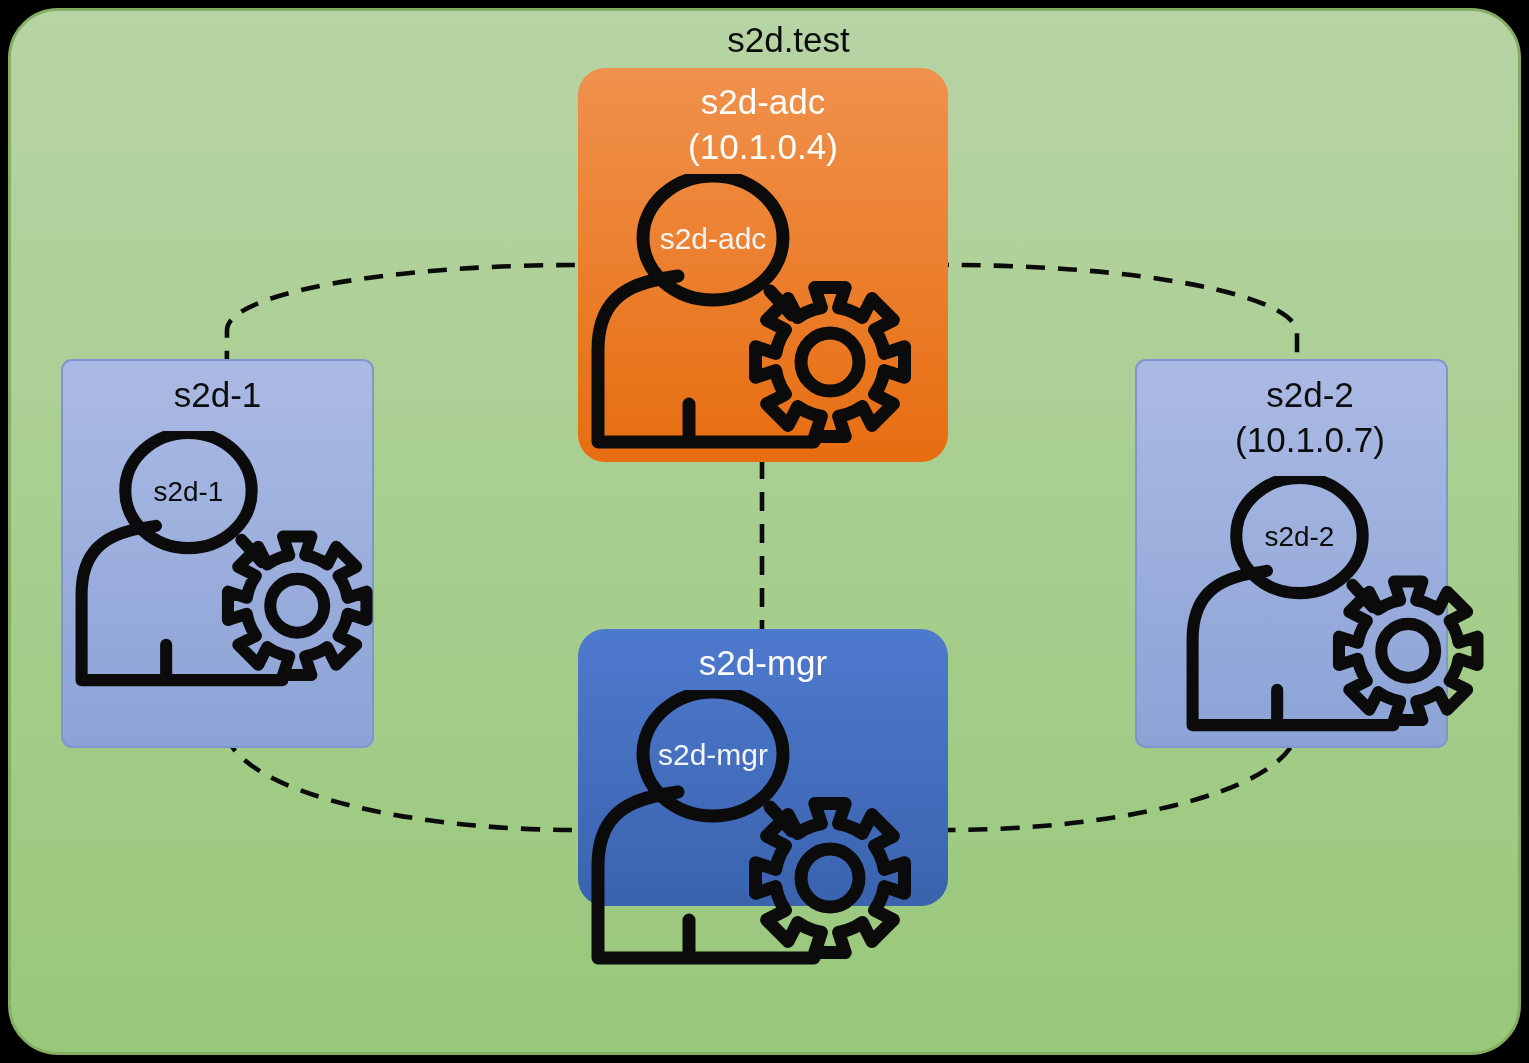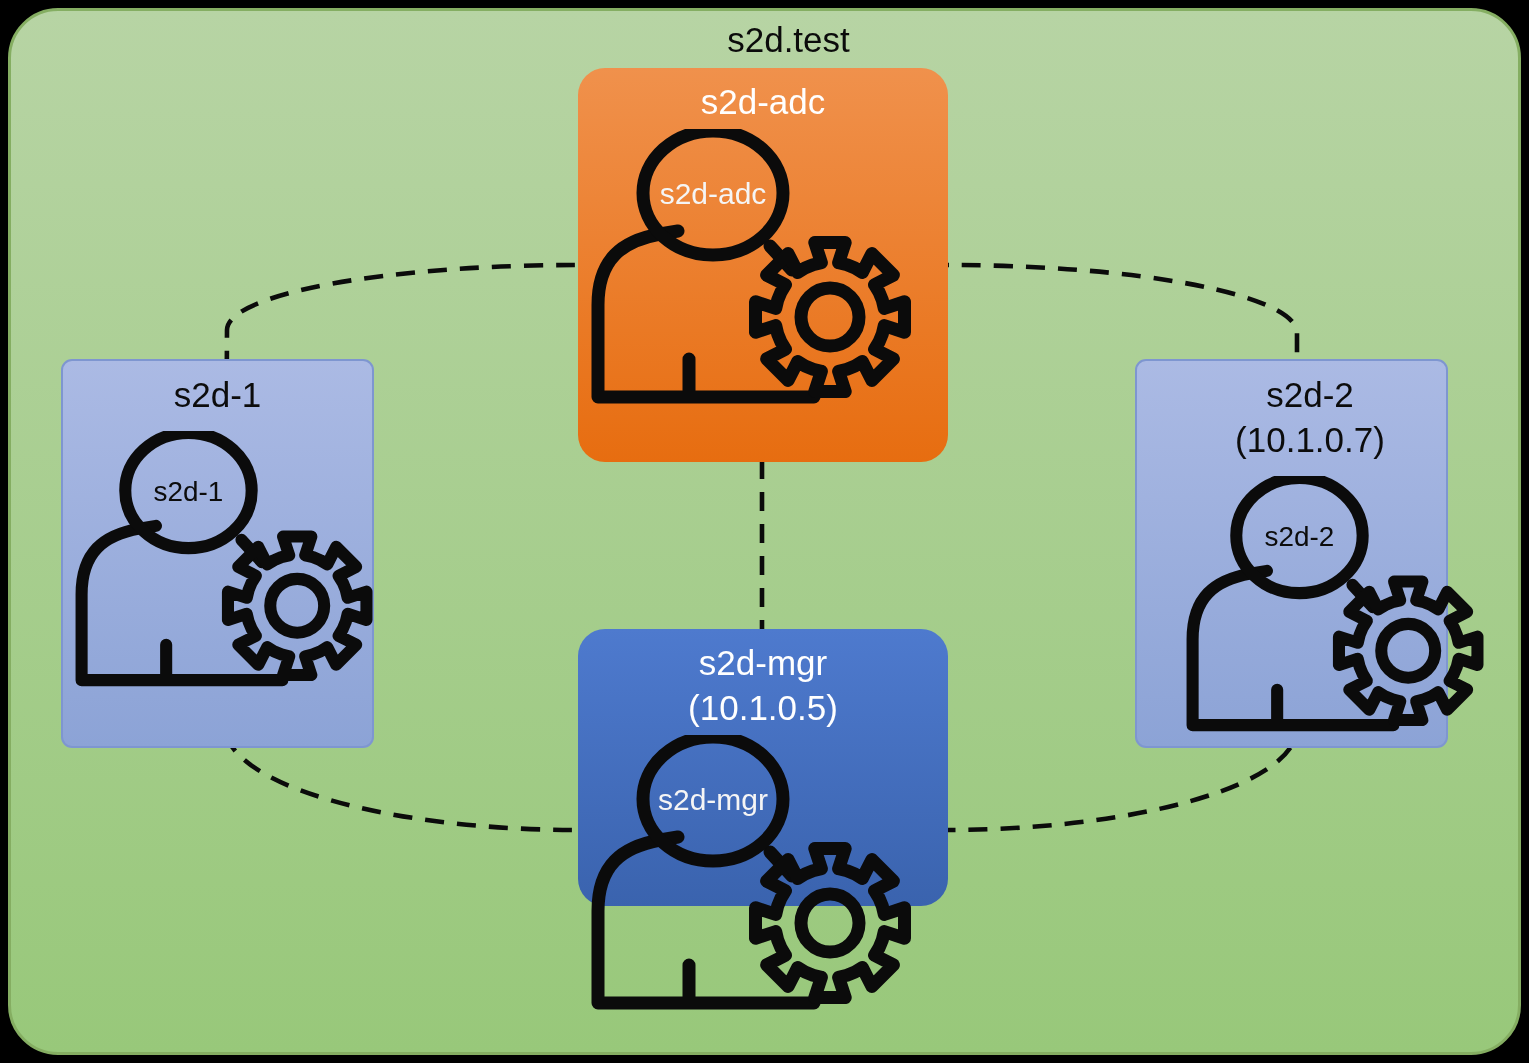--- a/index.html
+++ b/index.html
@@ -102,20 +102,21 @@
 <svg class="underlay" viewBox="0 0 1529 1063" aria-hidden="true">
   <path class="dash" d="M 578 265 H 948 A 349 68 0 0 1 1297 333 V 728 A 352 102 0 0 1 945 830 H 578 A 353 104 0 0 1 225 726 L 227 330 A 351 65 0 0 1 578 265 Z"></path>
   <line class="dash" x1="762" y1="460" x2="762" y2="632"></line>
 </svg>
 
 <div class="domain-title">s2d.test</div>
 
 <div class="node adc">
   <div class="pad">
     <div class="node-line">s2d-adc</div>
+    <div class="node-line">(10.1.0.4)</div>
   </div>
   <svg class="icon" viewBox="0 0 340 285">
     <path class="stroke" d="M 20 268 V 176 C 20 130 44 112 82 105 L 100 102 M 20 268 H 236 M 111 268 V 230 M 192 117 L 214 141"></path>
     <ellipse class="stroke" cx="135" cy="64" rx="70" ry="62"></ellipse>
     <path class="stroke" d="M235.0 135.7L243.4 133.7L236.8 113.5L267.2 113.5L260.6 133.7L269.0 135.7L277.0 139.0L284.3 143.5L293.9 124.6L315.4 146.1L296.5 155.7L301.0 163.0L304.3 171.0L306.3 179.4L326.5 172.8L326.5 203.2L306.3 196.6L304.3 205.0L301.0 213.0L296.5 220.3L315.4 229.9L293.9 251.4L284.3 232.5L277.0 237.0L269.0 240.3L260.6 242.3L267.2 262.5L236.8 262.5L243.4 242.3L235.0 240.3L227.0 237.0L219.7 232.5L210.1 251.4L188.6 229.9L207.5 220.3L203.0 213.0L199.7 205.0L197.7 196.6L177.5 203.2L177.5 172.8L197.7 179.4L199.7 171.0L203.0 163.0L207.5 155.7L188.6 146.1L210.1 124.6L219.7 143.5L227.0 139.0Z"></path>
     <circle class="stroke" cx="252" cy="188" r="29"></circle>
     <text class="head-label" x="135" y="75">s2d-adc</text>
   </svg>
 </div>
 
@@ -142,21 +143,20 @@
     <ellipse class="stroke" cx="135" cy="64" rx="68" ry="62"></ellipse>
     <path class="stroke" d="M235.0 135.7L243.4 133.7L236.8 113.5L267.2 113.5L260.6 133.7L269.0 135.7L277.0 139.0L284.3 143.5L293.9 124.6L315.4 146.1L296.5 155.7L301.0 163.0L304.3 171.0L306.3 179.4L326.5 172.8L326.5 203.2L306.3 196.6L304.3 205.0L301.0 213.0L296.5 220.3L315.4 229.9L293.9 251.4L284.3 232.5L277.0 237.0L269.0 240.3L260.6 242.3L267.2 262.5L236.8 262.5L243.4 242.3L235.0 240.3L227.0 237.0L219.7 232.5L210.1 251.4L188.6 229.9L207.5 220.3L203.0 213.0L199.7 205.0L197.7 196.6L177.5 203.2L177.5 172.8L197.7 179.4L199.7 171.0L203.0 163.0L207.5 155.7L188.6 146.1L210.1 124.6L219.7 143.5L227.0 139.0Z"></path>
     <circle class="stroke" cx="252" cy="188" r="29"></circle>
     <text class="head-label" x="135" y="75">s2d-2</text>
   </svg>
 </div>
 
 <div class="node mgr">
   <div class="pad">
     <div class="node-line">s2d-mgr</div>
-    <div class="node-line">(10.1.0.5)</div>
   </div>
   <svg class="icon" viewBox="0 0 340 285">
     <path class="stroke" d="M 20 268 V 176 C 20 130 44 112 82 105 L 100 102 M 20 268 H 236 M 111 268 V 230 M 192 117 L 214 141"></path>
     <ellipse class="stroke" cx="135" cy="64" rx="70" ry="62"></ellipse>
     <path class="stroke" d="M235.0 135.7L243.4 133.7L236.8 113.5L267.2 113.5L260.6 133.7L269.0 135.7L277.0 139.0L284.3 143.5L293.9 124.6L315.4 146.1L296.5 155.7L301.0 163.0L304.3 171.0L306.3 179.4L326.5 172.8L326.5 203.2L306.3 196.6L304.3 205.0L301.0 213.0L296.5 220.3L315.4 229.9L293.9 251.4L284.3 232.5L277.0 237.0L269.0 240.3L260.6 242.3L267.2 262.5L236.8 262.5L243.4 242.3L235.0 240.3L227.0 237.0L219.7 232.5L210.1 251.4L188.6 229.9L207.5 220.3L203.0 213.0L199.7 205.0L197.7 196.6L177.5 203.2L177.5 172.8L197.7 179.4L199.7 171.0L203.0 163.0L207.5 155.7L188.6 146.1L210.1 124.6L219.7 143.5L227.0 139.0Z"></path>
     <circle class="stroke" cx="252" cy="188" r="29"></circle>
     <text class="head-label" x="135" y="75">s2d-mgr</text>
   </svg>
 </div>
 

